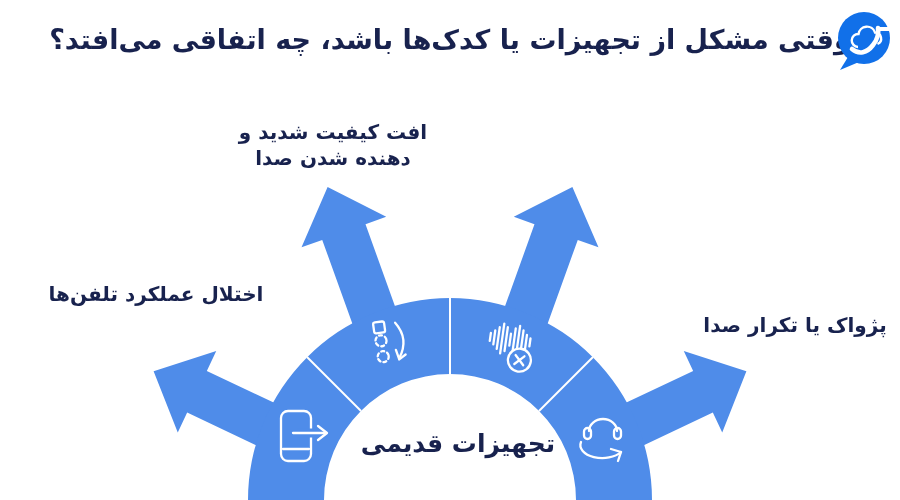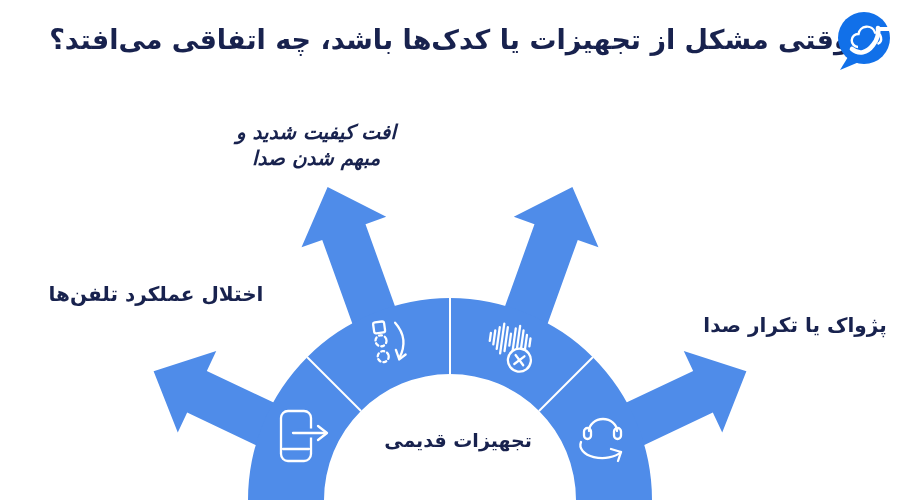--- a/index.html
+++ b/index.html
@@ -13,25 +13,25 @@
     font-family:"DejaVu Sans",sans-serif;
   }
   .title{
     position:absolute;top:24px;left:0;right:0;text-align:center;direction:rtl;
     font-size:27px;font-weight:700;color:var(--text-navy);letter-spacing:0;
   }
   .label{
     position:absolute;direction:rtl;text-align:center;color:var(--text-navy);
     font-size:20px;font-weight:600;line-height:1.28;
   }
-  .label-top-left{left:176px;top:120px;width:280px;font-style:italic;}
+  .label-top-left{left:193px;top:120px;width:280px;}
   .label-top-right{left:446px;top:120px;width:280px;}
   .label-left{left:16px;top:282px;width:280px;}
   .label-right{left:667px;top:313px;width:256px;}
-  .label-center{left:308px;top:428px;width:300px;font-size:19px;font-weight:700;}
+  .label-center{left:308px;top:428px;width:300px;font-size:25px;font-weight:700;}
   .diagram-svg{position:absolute;left:0;top:0;}
   .logo-svg{position:absolute;left:833px;top:9px;}
   .fill-blue{fill:var(--diagram-blue);}
   .fill-logo{fill:var(--logo-blue);}
   .stroke-white{stroke:#ffffff;fill:none;}
   .divider{stroke:#ffffff;stroke-width:2;}
   .icon-stroke{stroke:#ffffff;stroke-width:2.3;fill:none;stroke-linecap:round;stroke-linejoin:round;}
   .blue-underlay{stroke:var(--diagram-blue);stroke-width:9;fill:none;}
 </style>
 </head>
@@ -118,21 +118,21 @@
       <rect class="icon-stroke" x="584" y="428" width="7" height="11" rx="3.5"></rect>
       <rect class="icon-stroke" x="614" y="428" width="7" height="11" rx="3.5"></rect>
       <path class="icon-stroke" d="M 581,442 A 22,13 0 0 0 621,452"></path>
       <line class="icon-stroke" x1="621" y1="452" x2="611" y2="449"></line>
       <line class="icon-stroke" x1="621" y1="452" x2="618" y2="461"></line>
     </g>
   </svg>
 
   <div class="label label-top-left">
     <div>افت کیفیت شدید و</div>
-    <div>مبهم شدن صدا</div>
+    <div>دهنده شدن صدا</div>
   </div>
 
   <div class="label label-top-right">
   </div>
 
   <div class="label label-left">
     <div>اختلال عملکرد تلفن‌ها</div>
   </div>
 
   <div class="label label-right">

